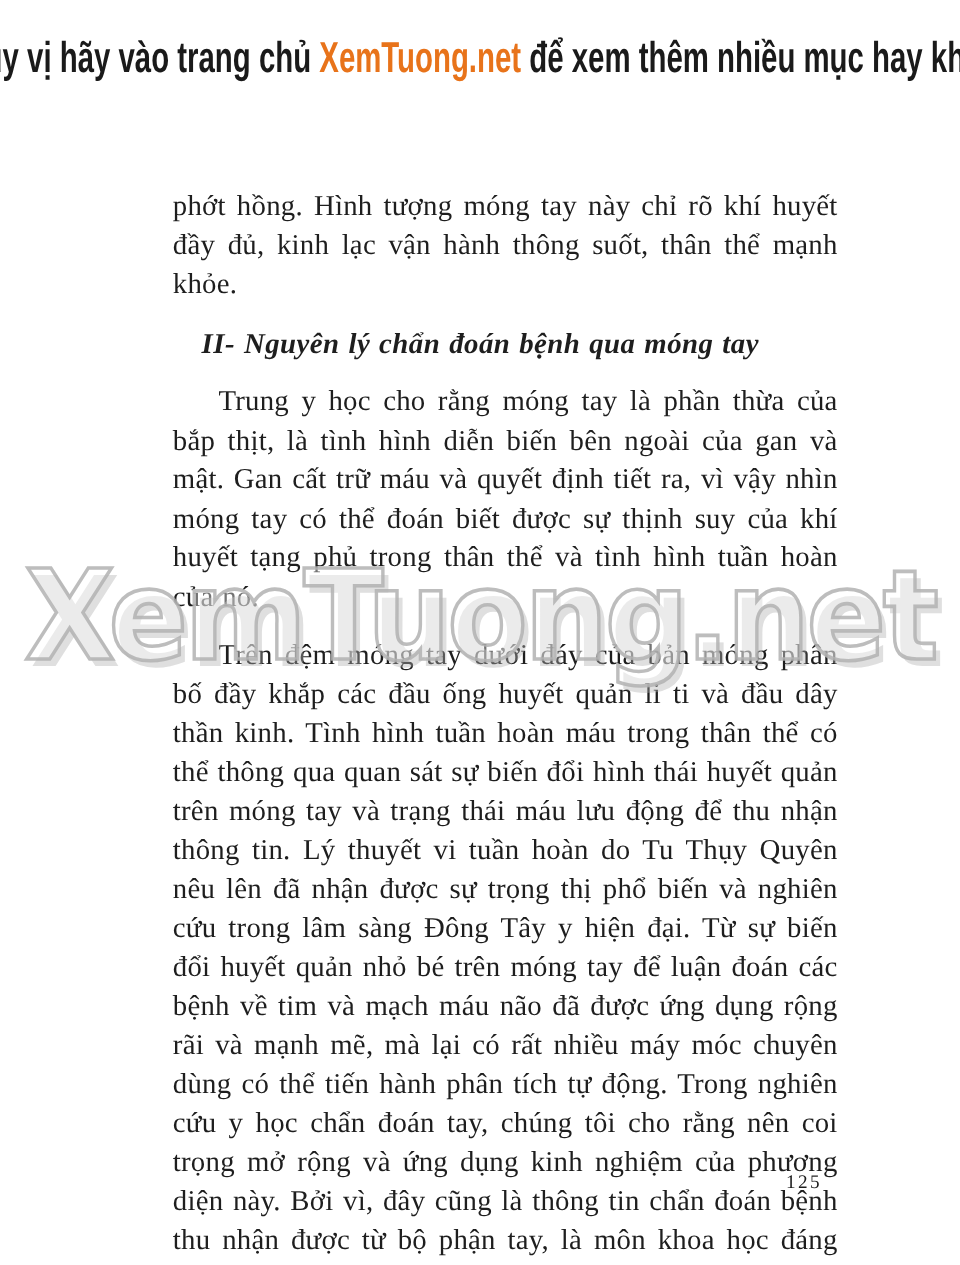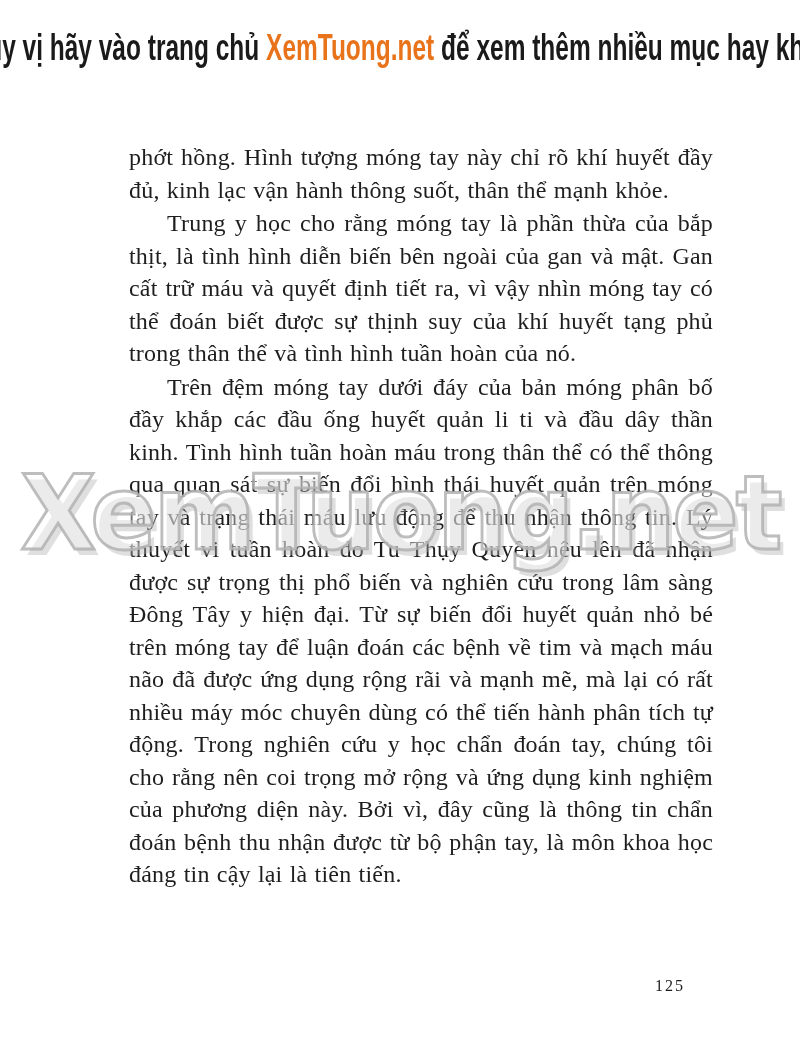--- a/index.html
+++ b/index.html
@@ -44,21 +44,21 @@
     left: 128px;
     width: 586px;
     font-size: 24px;
     line-height: 32.5px;
     letter-spacing: 0.2px;
     word-spacing: 1px;
     text-align: justify;
     z-index: 1;
   }
   .content p {
-    margin: 1px;
+    margin: 16px;
   }
   .indent {
     text-indent: 38px;
   }
   .heading {
     margin: 17px 0 8px 0;
     padding-left: 40px;
     font-size: 24px;
     font-weight: bold;
     font-style: italic;
@@ -101,20 +101,21 @@
 <div class="page">
 
   <div class="header" style="color: rgb(26, 26, 26);">
     <span class="header-inner">
       <span>Qúy vị hãy vào trang chủ </span><span class="brand" style="color: rgb(232, 115, 26);">XemTuong.net</span><span> để xem thêm nhiều mục hay khác</span>
     </span>
   </div>
 
   <div class="content">
     <p class="p">phớt hồng. Hình tượng móng tay này chỉ rõ khí huyết đầy đủ, kinh lạc vận hành thông suốt, thân thể mạnh khỏe.</p>
+    <h2 class="heading">II- Nguyên lý chẩn đoán bệnh qua móng tay</h2>
     <p class="p indent">Trung y học cho rằng móng tay là phần thừa của bắp thịt, là tình hình diễn biến bên ngoài của gan và mật. Gan cất trữ máu và quyết định tiết ra, vì vậy nhìn móng tay có thể đoán biết được sự thịnh suy của khí huyết tạng phủ trong thân thể và tình hình tuần hoàn của nó.</p>
     <p class="p indent">Trên đệm móng tay dưới đáy của bản móng phân bố đầy khắp các đầu ống huyết quản li ti và đầu dây thần kinh. Tình hình tuần hoàn máu trong thân thể có thể thông qua quan sát sự biến đổi hình thái huyết quản trên móng tay và trạng thái máu lưu động để thu nhận thông tin. Lý thuyết vi tuần hoàn do Tu Thụy Quyên nêu lên đã nhận được sự trọng thị phổ biến và nghiên cứu trong lâm sàng Đông Tây y hiện đại. Từ sự biến đổi huyết quản nhỏ bé trên móng tay để luận đoán các bệnh về tim và mạch máu não đã được ứng dụng rộng rãi và mạnh mẽ, mà lại có rất nhiều máy móc chuyên dùng có thể tiến hành phân tích tự động. Trong nghiên cứu y học chẩn đoán tay, chúng tôi cho rằng nên coi trọng mở rộng và ứng dụng kinh nghiệm của phương diện này. Bởi vì, đây cũng là thông tin chẩn đoán bệnh thu nhận được từ bộ phận tay, là môn khoa học đáng tin cậy lại là tiên tiến.</p>
   </div>
 
   <div class="watermark">XemTuong.net</div>
 
   <div class="pagenum">125</div>
 
 </div>
 

